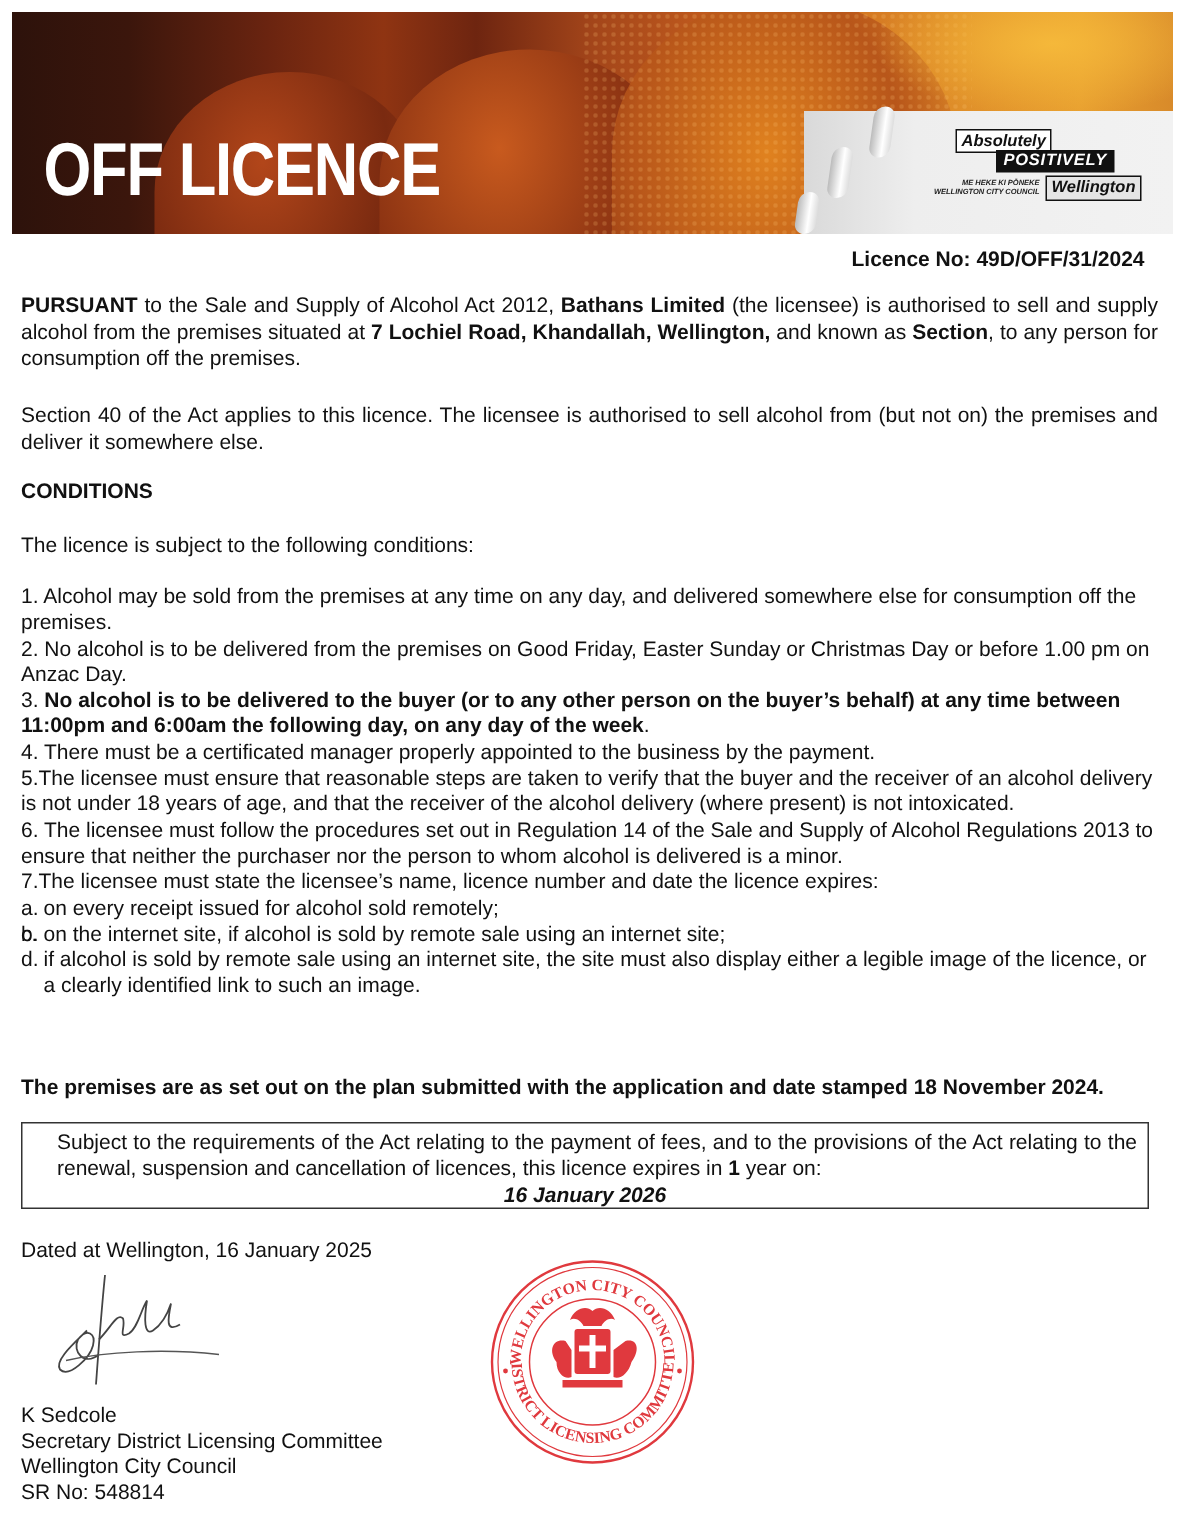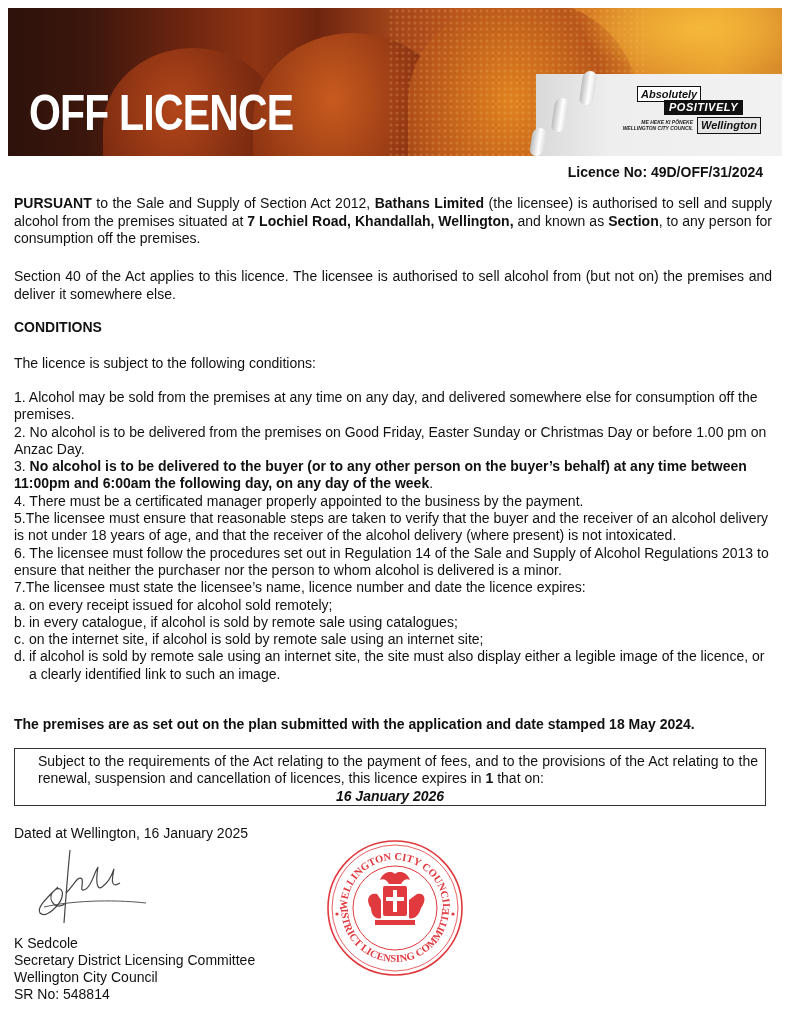--- a/index.html
+++ b/index.html
@@ -89,45 +89,45 @@
   <span class="pos" style="text-transform:uppercase">Positively</span>
   <div class="maori">
     <div>Me Heke ki Pōneke</div>
     <div>Wellington City Council</div>
   </div>
   <span class="well">Wellington</span>
 </div>
 
 <div class="licno">Licence No: 49D/OFF/31/2024</div>
 
-<div class="para p1 justify"><b>PURSUANT</b><span> to the Sale and Supply of Section Act 2012, </span><b>Bathans Limited</b><span> (the licensee) is authorised to sell and supply alcohol from the premises situated at </span><b>7 Lochiel Road, Khandallah, Wellington,</b><span> and known as </span><b>Section</b><span>, to any person for consumption off the premises.</span></div>
+<div class="para p1 justify"><b>PURSUANT</b><span> to the Sale and Supply of Alcohol Act 2012, </span><b>Bathans Limited</b><span> (the licensee) is authorised to sell and supply alcohol from the premises situated at </span><b>7 Lochiel Road, Khandallah, Wellington,</b><span> and known as </span><b>Section</b><span>, to any person for consumption off the premises.</span></div>
 
 <div class="para p2 justify">Section 40 of the Act applies to this licence. The licensee is authorised to sell alcohol from (but not on) the premises and deliver it somewhere else.</div>
 
 <div class="cond-h">CONDITIONS</div>
 <div class="intro">The licence is subject to the following conditions:</div>
 
 <div class="list">
   <p class="item"><span>1.</span><span> Alcohol may be sold from the premises at any time on any day, and delivered somewhere else for consumption off the premises.</span></p>
   <p class="item"><span>2.</span><span> No alcohol is to be delivered from the premises on Good Friday, Easter Sunday or Christmas Day or before 1.00 pm on Anzac Day.</span></p>
   <p class="item"><span>3.</span><b> No alcohol is to be delivered to the buyer (or to any other person on the buyer’s behalf) at any time between 11:00pm and 6:00am the following day, on any day of the week</b><span>.</span></p>
   <p class="item"><span>4.</span><span> There must be a certificated manager properly appointed to the business by the payment.</span></p>
   <p class="item"><span>5.</span><span>The licensee must ensure that reasonable steps are taken to verify that the buyer and the receiver of an alcohol delivery is not under 18 years of age, and that the receiver of the alcohol delivery (where present) is not intoxicated.</span></p>
   <p class="item"><span>6.</span><span> The licensee must follow the procedures set out in Regulation 14 of the Sale and Supply of Alcohol Regulations 2013 to ensure that neither the purchaser nor the person to whom alcohol is delivered is a minor.</span></p>
   <p class="item"><span>7.</span><span>The licensee must state the licensee’s name, licence number and date the licence expires:</span></p>
   <p class="item sub"><span class="lt">a.</span><span>on every receipt issued for alcohol sold remotely;</span></p>
-  <p class="item sub"><span class="lt">b.</span><span>in every catalogue, if alcohol is sold by remote sale using catalogues;</span></p>
+  <p class="item sub"><span class="lt">b.</span></p>
   <p class="item sub"><span class="lt">c.</span><span>on the internet site, if alcohol is sold by remote sale using an internet site;</span></p>
   <p class="item sub"><span class="lt">d.</span><span>if alcohol is sold by remote sale using an internet site, the site must also display either a legible image of the licence, or a clearly identified link to such an image.</span></p>
 </div>
 
-<div class="premises">The premises are as set out on the plan submitted with the application and date stamped 18 May 2024.</div>
+<div class="premises">The premises are as set out on the plan submitted with the application and date stamped 18 November 2024.</div>
 
 <div class="box">
-  <div class="txt justify"><span>Subject to the requirements of the Act relating to the payment of fees, and to the provisions of the Act relating to the renewal, suspension and cancellation of licences, this licence expires in </span><b>1</b><span> that on:</span></div>
+  <div class="txt justify"><span>Subject to the requirements of the Act relating to the payment of fees, and to the provisions of the Act relating to the renewal, suspension and cancellation of licences, this licence expires in </span><b>1</b><span> year on:</span></div>
   <div class="date">16 January 2026</div>
 </div>
 
 <div class="dated">Dated at Wellington, 16 January 2025</div>
 
 <svg class="sig" viewBox="0 0 120 80">
   <path d="M40 5 C38 25, 36 50, 34 78" stroke="#444" stroke-width="1.2" fill="none"></path>
   <path d="M28 42 C20 50, 6 62, 10 68 C16 74, 30 60, 32 52 C34 44, 28 40, 22 48 C18 56, 26 66, 36 58" stroke="#444" stroke-width="1.2" fill="none"></path>
   <path d="M36 48 C44 40, 48 30, 52 34 C54 40, 48 48, 56 44 C62 40, 64 28, 68 22 C66 34, 66 46, 72 42 C78 38, 82 30, 84 24 C82 34, 80 44, 90 38" stroke="#444" stroke-width="1.2" fill="none"></path>
   <path d="M14 62 C40 56, 80 54, 116 58" stroke="#555" stroke-width="1" fill="none"></path>

